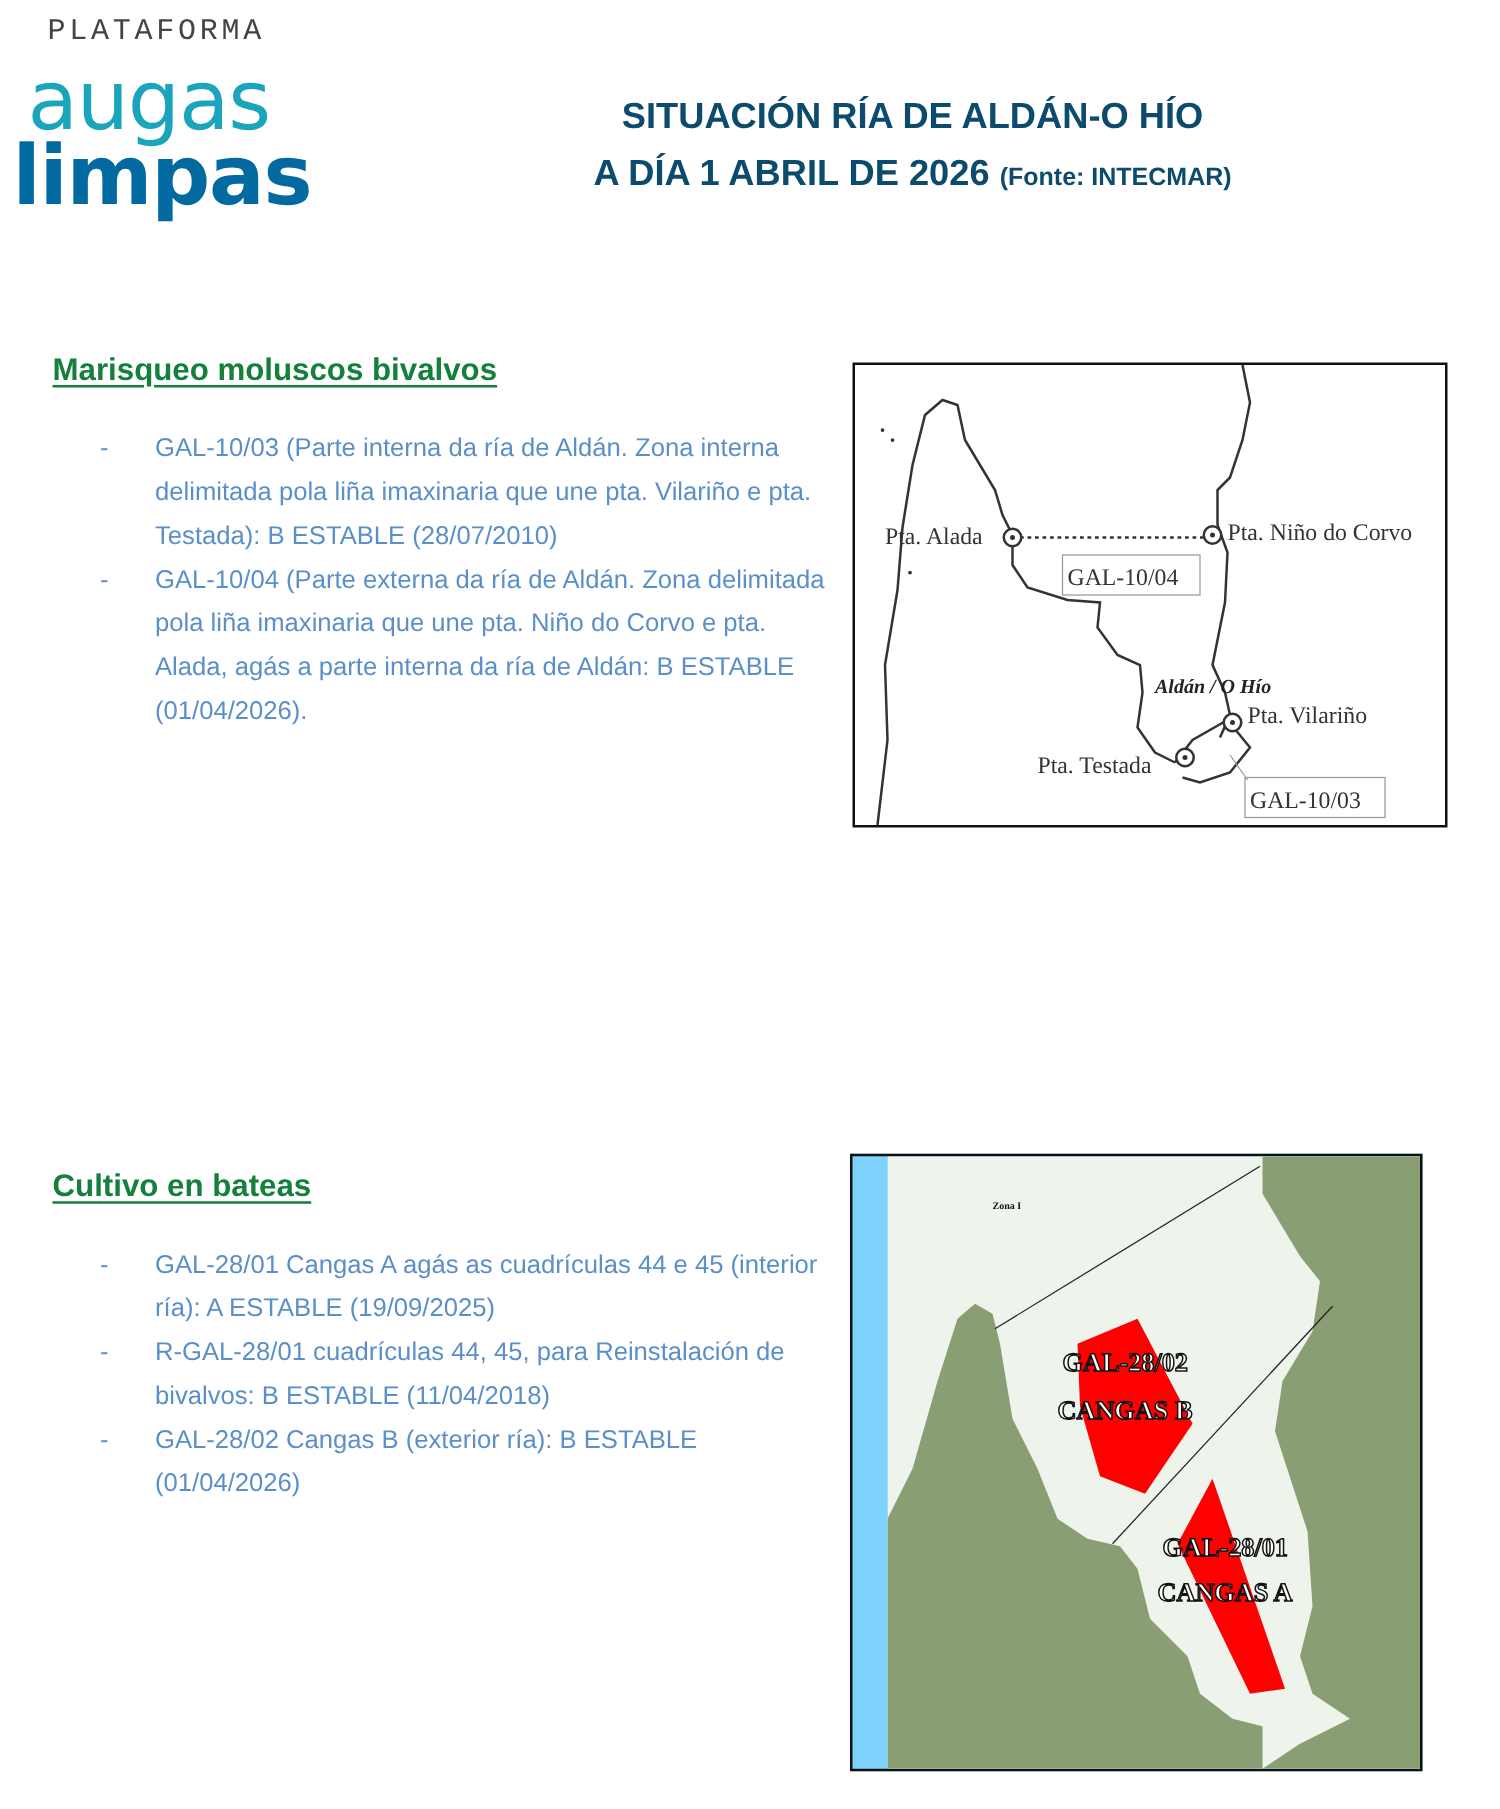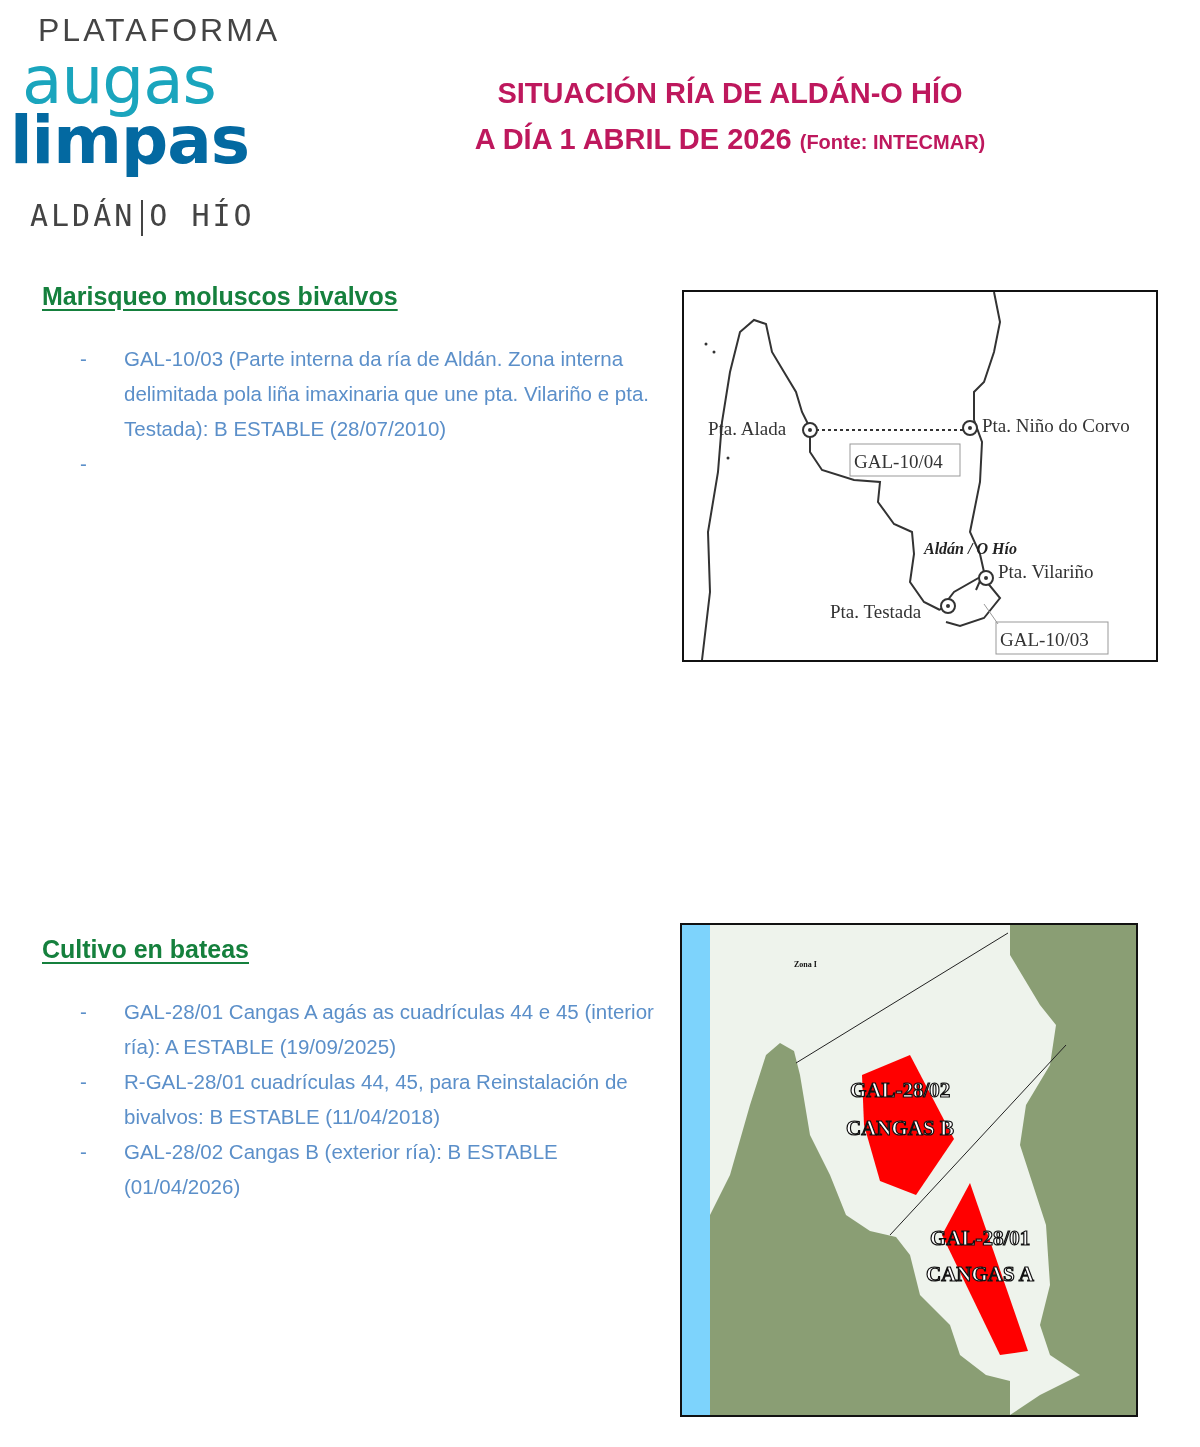--- a/index.html
+++ b/index.html
@@ -1,25 +1,25 @@
 <!DOCTYPE html>
 <html><head>
 <meta charset="utf-8">
 <style>
   html, body { margin: 0; padding: 0; background: #ffffff; }
   body { width: 1200px; height: 1447px; position: relative; overflow: hidden; font-family: "Liberation Sans", sans-serif; }
 
   .logo { position: absolute; left: 0; top: 0; width: 300px; height: 250px; }
-  .logo .top-word { position: absolute; left: 38px; top: 12px; font-family: Liberation Sans, sans-serif; font-size: 32px; letter-spacing: 3px; color: #444; }
+  .logo .top-word { position: absolute; left: 38px; top: 12px; font-family: Liberation Mono, monospace; font-size: 24px; letter-spacing: 3px; color: #444; }
   .logo .brand-1 { position: absolute; left: 22px; top: 48px; font-family: "DejaVu Sans", sans-serif; font-weight: normal; font-size: 66px; color: #1aa5bd; letter-spacing: -1px; line-height: 1; }
   .logo .brand-2 { position: absolute; left: 10px; top: 108px; font-family: "DejaVu Sans", sans-serif; font-weight: bold; font-size: 66px; color: #0369a1; letter-spacing: -1px; line-height: 1; }
   .logo .bottom-word { position: absolute; left: 30px; top: 198px; font-family: "DejaVu Sans Mono", monospace; font-size: 30px; letter-spacing: 3px; color: #444; }
   .logo .bottom-word .sep { display: inline-block; width: 2px; height: 36px; background: #444; vertical-align: middle; margin: 0 6px; }
 
-  .title { position: absolute; left: 430px; top: 70px; width: 600px; text-align: center; color: #be185d; font-weight: bold; font-family: "Liberation Sans", sans-serif; }
+  .title { position: absolute; left: 430px; top: 70px; width: 600px; text-align: center; color: #0c4a6e; font-weight: bold; font-family: "Liberation Sans", sans-serif; }
   .title .l1 { font-size: 29px; line-height: 46px; }
   .title .l2 { font-size: 29px; line-height: 46px; }
   .title .l2 .src { font-size: 20px; }
 
   .section-heading { position: absolute; left: 42px; color: #15803d; font-weight: bold; font-size: 25px; text-decoration: underline; text-underline-offset: 4px; }
 
   .list { position: absolute; left: 80px; width: 580px; margin: 0; padding: 0; list-style: none; color: #5b8fc9; font-size: 20.5px; line-height: 35px; }
   .list li { position: relative; padding-left: 44px; }
   .list li .dash { position: absolute; left: 0; top: 0; }
 
@@ -27,37 +27,34 @@
   .map2 { position: absolute; left: 680px; top: 923px; width: 458px; height: 494px; border: 2px solid #111; background: #7dd3fc; box-sizing: border-box; overflow: hidden; padding-left: 28px; }
   svg text { font-family: "Liberation Serif", serif; }
 </style>
 </head>
 <body>
 
 <div class="logo">
   <div class="top-word">PLATAFORMA</div>
   <div class="brand-1">augas</div>
   <div class="brand-2">limpas</div>
-  <div class="bottom-word">
-    <span>ALDÁN</span><span class="sep"></span><span>O HÍO</span>
-  </div>
 </div>
 
 <div class="title">
   <div class="l1">SITUACIÓN RÍA DE ALDÁN-O HÍO</div>
   <div class="l2">
     <span>A DÍA 1 ABRIL DE 2026</span>
     <span class="src">(Fonte: INTECMAR)</span>
   </div>
 </div>
 
 <div class="section-heading" style="top:282px;">Marisqueo moluscos bivalvos</div>
 <ul class="list" style="top:341px;">
   <li><span class="dash">-</span><span>GAL-10/03 (Parte interna da ría de Aldán. Zona interna delimitada pola liña imaxinaria que une pta. Vilariño e pta. Testada): B ESTABLE (28/07/2010)</span></li>
-  <li><span class="dash">-</span></li>
+  <li><span class="dash">-</span><span>GAL-10/04 (Parte externa da ría de Aldán. Zona delimitada pola liña imaxinaria que une pta. Niño do Corvo e pta. Alada, agás a parte interna da ría de Aldán: B ESTABLE (01/04/2026).</span></li>
 </ul>
 
 <div class="map1">
   <svg width="472" height="368" viewBox="0 0 472 368">
     <g fill="none" stroke="#333" stroke-width="2">
       <path d="M18 368 L26 300 L24 240 L34 180 L38 130 L46 80 L56 40 L70 28 L82 32 L88 60 L100 80 L112 100 L118 120 L126 136"></path>
       <path d="M126 136 L126 160 L138 178 L170 188 L196 190 L194 210 L210 232 L228 240 L230 262 L226 290 L240 310 L256 318"></path>
       <path d="M310 0 L316 30 L310 60 L300 90 L290 100 L290 128"></path>
       <path d="M290 128 L298 150 L296 190 L290 220 L286 240 L296 262 L300 280 L292 298"></path>
       <path d="M256 318 L270 300 L298 284 L316 306 L300 326 L276 334 L262 330"></path>

